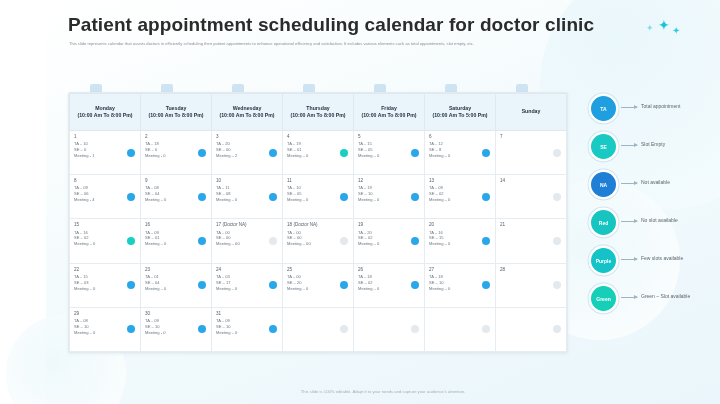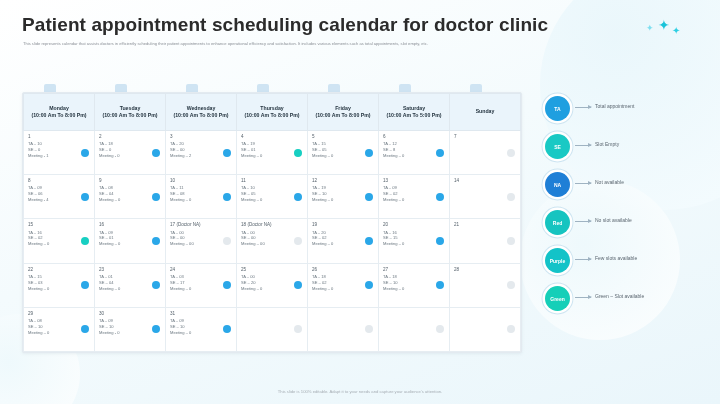--- a/index.html
+++ b/index.html
@@ -6,20 +6,21 @@
   body{
     width:720px;height:404px;
     background:#ffffff;
     font-family:"Liberation Sans", sans-serif;
     overflow:hidden;
     position:relative;
   }
   .slide{
     position:absolute;inset:0;
     background:linear-gradient(160deg,#ffffff 0%,#f4fbfd 45%,#eaf6fb 100%);
+    margin-left:46px;
   }
   .bg-circle{
     position:absolute;border-radius:50%;
     background:radial-gradient(circle at 30% 30%,#e8f6fb,#f7fdff);
     opacity:.85;
   }
   .bg-c1{width:250px;height:250px;right:-70px;top:-40px;}
   .bg-c2{width:160px;height:160px;right:40px;top:180px;background:radial-gradient(circle at 40% 40%,#eef9fc,#ffffff);}
   .bg-c3{width:120px;height:120px;left:-40px;bottom:-30px;background:radial-gradient(circle at 40% 40%,#eef9fc,#ffffff);}
 

